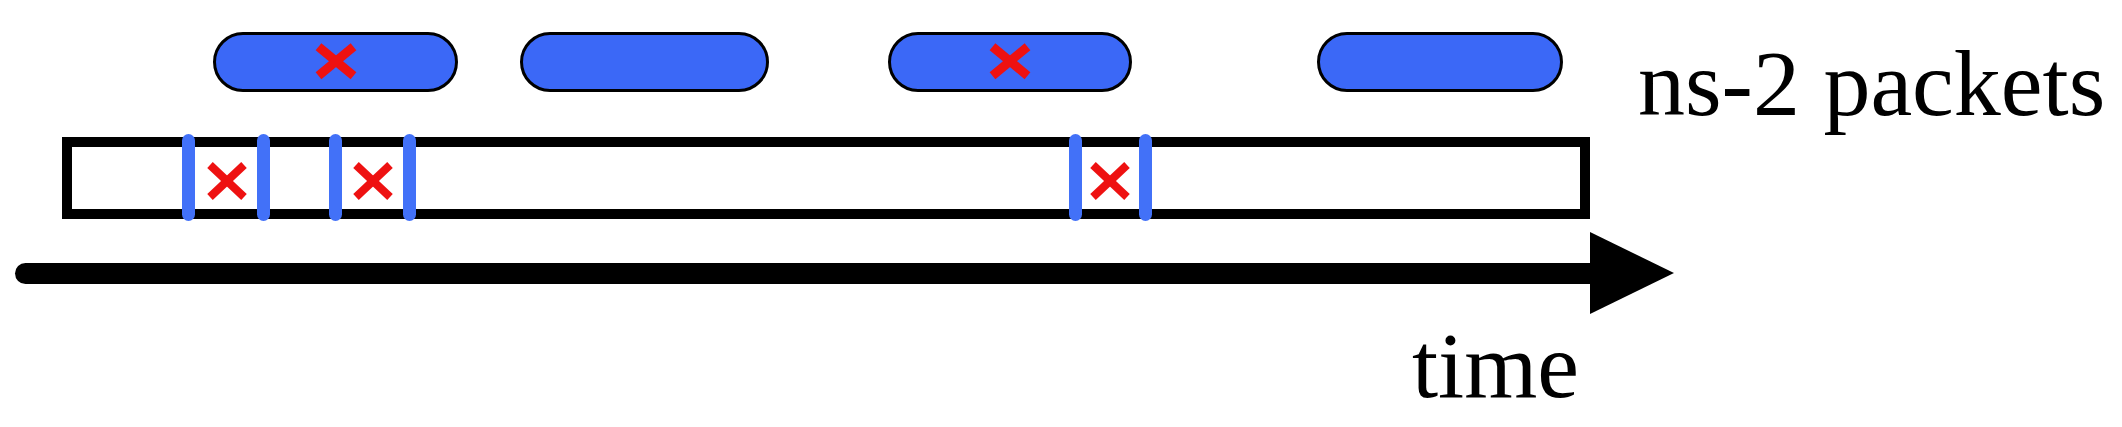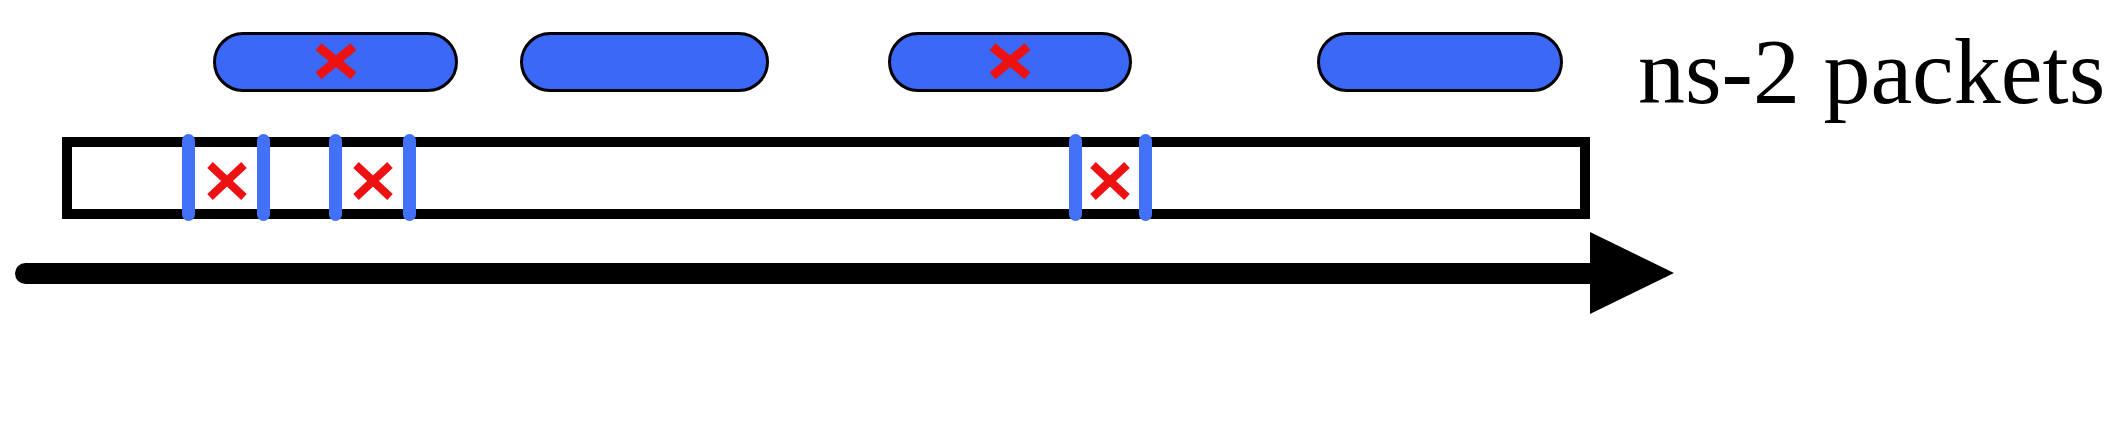--- a/index.html
+++ b/index.html
@@ -75,21 +75,21 @@
     border-left: 84px solid var(--outline);
   }
   
   .label {
     position: absolute;
     font-size: 94px;
     line-height: 1;
     color: #000000;
     white-space: nowrap;
   }
-  #label-packets { left: 1638px; top: 24px; text-align: right; }
+  #label-packets { left: 1638px; top: 36px; text-align: right; }
   #label-trace   { left: 1632px; top: 145px; }
   #label-time    { left: 1412px; top: 318px; }
 </style>
 </head>
 <body>
 
 <div id="canvas" style="--packet-fill: #3b68f7; --tick-fill: #4271f8; --outline: #000000;">
 
   <div id="packets-row">
       <div class="pill" style="left: 213px; width: 245px;">
@@ -127,14 +127,15 @@
       <div class="trace-cross" style="left: 1089px;"><svg width="42" height="40" viewBox="0 0 42 40">
           <line x1="4" y1="4" x2="38" y2="36" stroke="#ee1111" stroke-width="8"></line>
           <line x1="38" y1="4" x2="4" y2="36" stroke="#ee1111" stroke-width="8"></line>
         </svg></div>
     </div>
 
   <div class="arrow-shaft"></div>
   <div class="arrow-head"></div>
 
   <div class="label" id="label-packets">ns-2 packets</div>
+  <div class="label" id="label-time">time</div>
 
 </div>
 
 </body></html>

